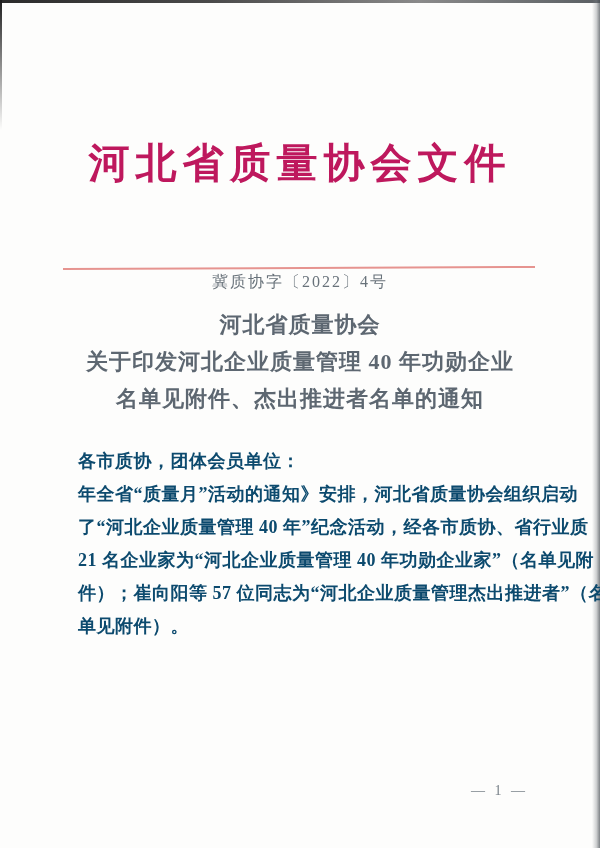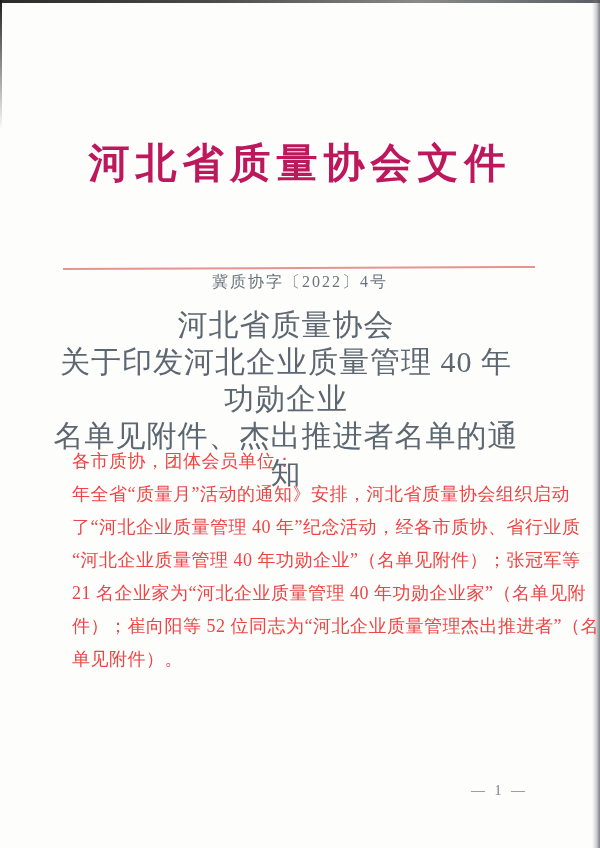--- a/index.html
+++ b/index.html
@@ -57,37 +57,38 @@
   }
   .red-rule {
     position: absolute;
     top: 267px; left: 63px;
     width: 472px; height: 2px;
     background: #e69490;
     transform: rotate(-0.25deg);
   }
   .doc-title {
     position: absolute;
-    top: 306px; left: 46px;
+    top: 306px; left: 60px;
     width: 480px;
     text-align: center;
-    font-size: 30px;
-    font-weight: normal;
+    font-size: 22px;
+    font-weight: bold;
     color: #5d6771;
     line-height: 37px;
     letter-spacing: 1px;
   }
   .doc-body {
     position: absolute;
-    top: 445px; left: 72px;
+    top: 445px; left: 78px;
     width: 450px;
     font-size: 18px;
-    color: #ef4444;
+    color: #0c4a6e;
     line-height: 33px;
     letter-spacing: 0.5px;
+    font-weight: bold;
   }
   .bl {
     text-align: justify;
     text-align-last: justify;
     white-space: nowrap;
   }
   .bl.left {
     text-align: left;
     text-align-last: left;
   }
@@ -121,20 +122,19 @@
   <div class="doc-title">
     <div>河北省质量协会</div>
     <div>关于印发河北企业质量管理 40 年功勋企业</div>
     <div>名单见附件、杰出推进者名单的通知</div>
   </div>
 
   <div class="doc-body">
     <div class="bl left">各市质协，团体会员单位：</div>
     <div class="bl">年全省“质量月”活动的通知》安排，河北省质量协会组织启动</div>
     <div class="bl">了“河北企业质量管理 40 年”纪念活动，经各市质协、省行业质</div>
-    <div class="bl">“河北企业质量管理 40 年功勋企业”（名单见附件）；张冠军等</div>
     <div class="bl">21 名企业家为“河北企业质量管理 40 年功勋企业家”（名单见附</div>
-    <div class="bl">件）；崔向阳等 52 位同志为“河北企业质量管理杰出推进者”（名</div>
+    <div class="bl">件）；崔向阳等 57 位同志为“河北企业质量管理杰出推进者”（名</div>
     <div class="bl left">单见附件）。</div>
   </div>
 
   <div class="page-number">— 1 —</div>
 </div>
 
 </body></html>

